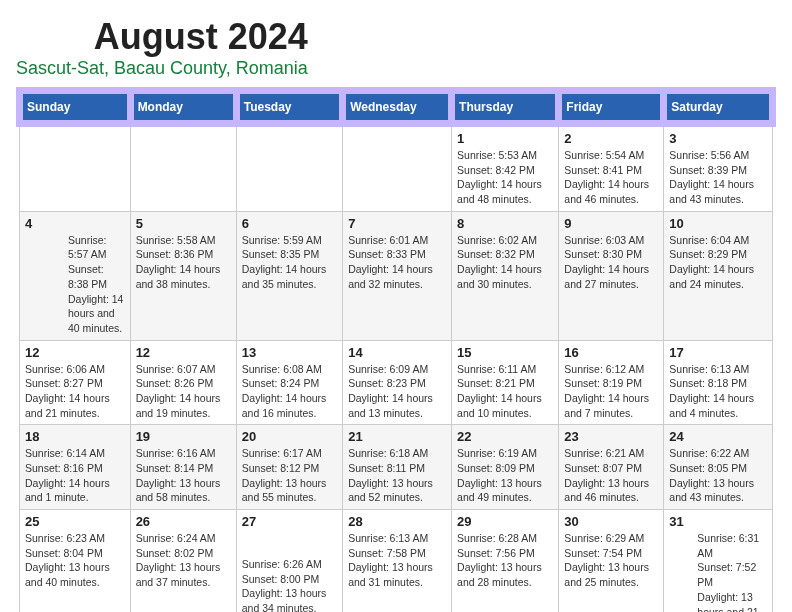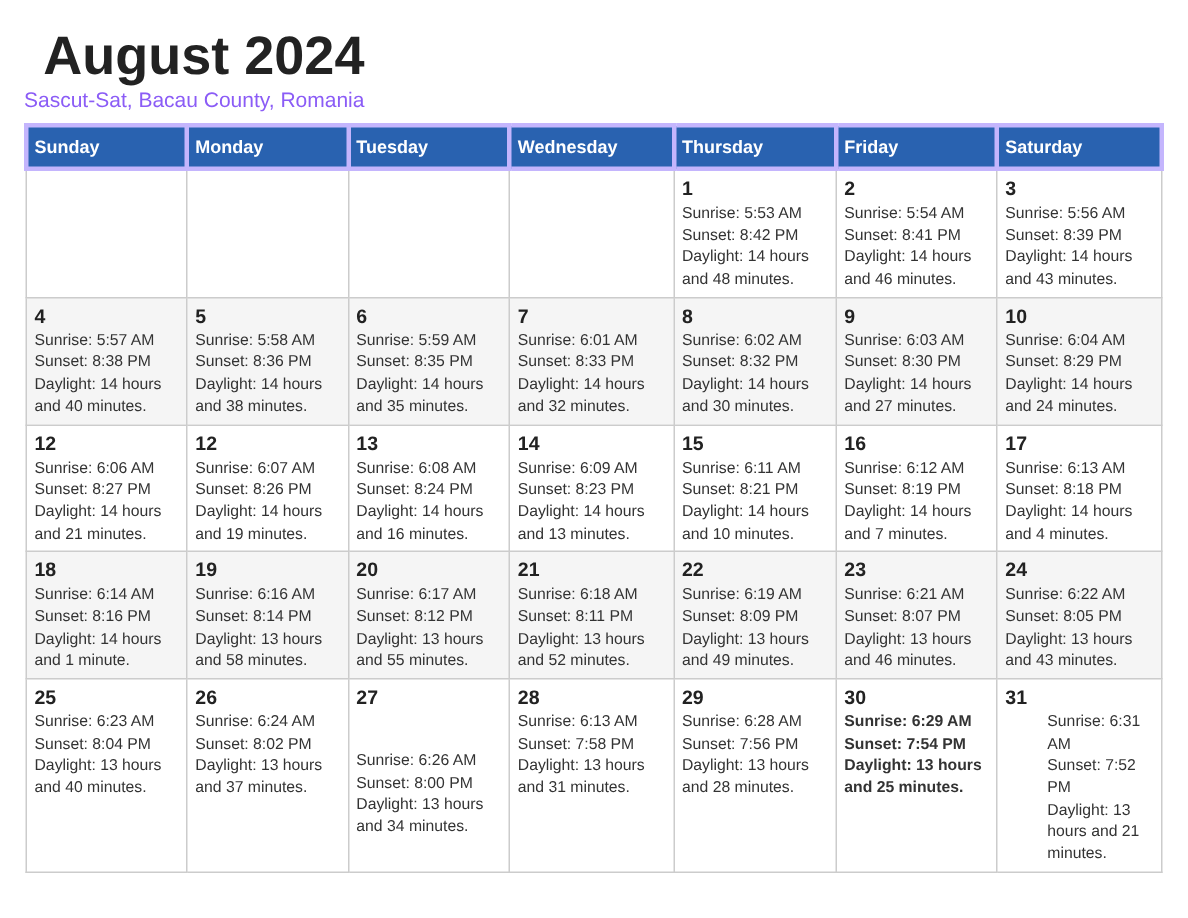--- a/index.html
+++ b/index.html
@@ -35,36 +35,36 @@
     }
     .title-block {
       text-align: right;
     }
     .title-block h1 {
       font-size: 36px;
       font-weight: bold;
       color: #222;
     }
     .title-block h2 {
-      font-size: 14px;
-      color: #8b5cf6;
+      font-size: 18px;
+      color: #15803d;
       font-weight: normal;
     }
     table {
       width: 100%;
       border-collapse: collapse;
       font-size: 11px;
     }
     thead tr th {
       background-color: #2962b0;
       color: #fff;
       padding: 6px 4px;
       text-align: left;
       font-size: 12px;
-      border: 3px solid #c4b5fd;
+      border: 7px solid #c4b5fd;
     }
     tbody tr td {
       border: 1px solid #ccc;
       padding: 4px 5px;
       vertical-align: top;
       width: 113px;
       min-height: 80px;
       background: #fff;
     }
     tbody tr:nth-child(even) td {
@@ -129,21 +129,21 @@
         <td>
           <span class="day-num">3</span>
           <div class="day-info" style="white-space: pre-wrap;">Sunrise: 5:56 AM
 Sunset: 8:39 PM
 Daylight: 14 hours and 43 minutes.</div>
         </td>
       </tr>
       <tr>
         <td>
           <span class="day-num">4</span>
-          <div class="day-info" style="white-space: pre-wrap;">Sunrise: 5:57 AM
+          <div class="day-info" style="white-space: pre-wrap; margin-left: 43px;">Sunrise: 5:57 AM
 Sunset: 8:38 PM
 Daylight: 14 hours and 40 minutes.</div>
         </td>
         <td>
           <span class="day-num">5</span>
           <div class="day-info" style="white-space: pre-wrap;">Sunrise: 5:58 AM
 Sunset: 8:36 PM
 Daylight: 14 hours and 38 minutes.</div>
         </td>
         <td>
@@ -291,21 +291,21 @@
 Daylight: 13 hours and 31 minutes.</div>
         </td>
         <td>
           <span class="day-num">29</span>
           <div class="day-info" style="white-space: pre-wrap;">Sunrise: 6:28 AM
 Sunset: 7:56 PM
 Daylight: 13 hours and 28 minutes.</div>
         </td>
         <td>
           <span class="day-num">30</span>
-          <div class="day-info" style="white-space: pre-wrap; font-weight: bold;">Sunrise: 6:29 AM
+          <div class="day-info" style="white-space: pre-wrap;">Sunrise: 6:29 AM
 Sunset: 7:54 PM
 Daylight: 13 hours and 25 minutes.</div>
         </td>
         <td>
           <span class="day-num">31</span>
           <div class="day-info" style="white-space: pre-wrap; margin-left: 28px;">Sunrise: 6:31 AM
 Sunset: 7:52 PM
 Daylight: 13 hours and 21 minutes.</div>
         </td>
       </tr>

